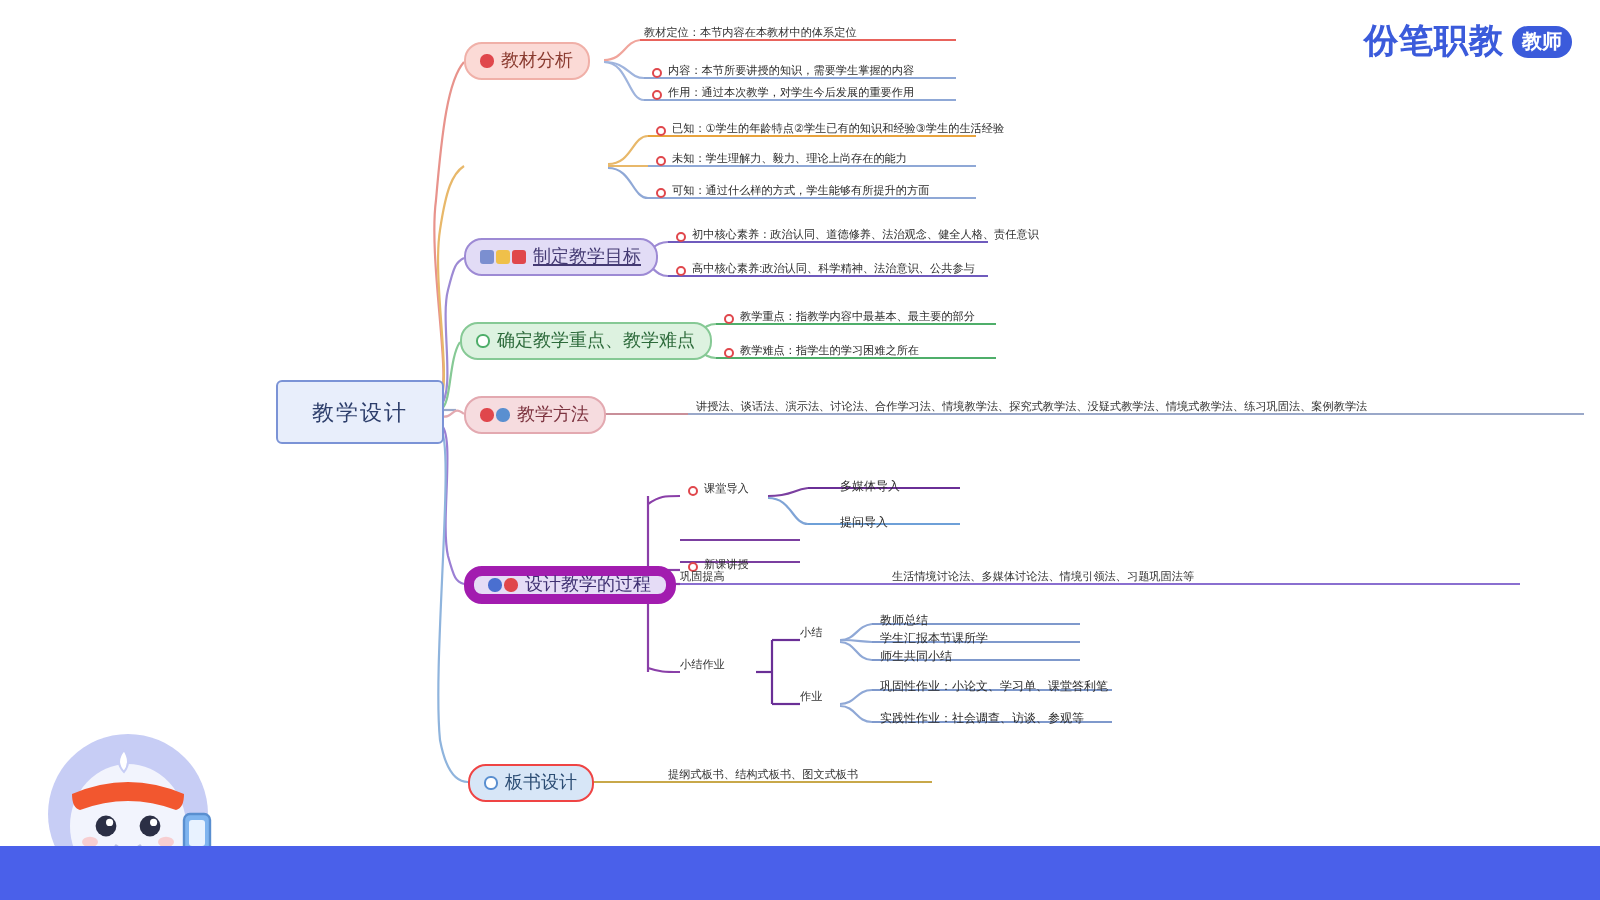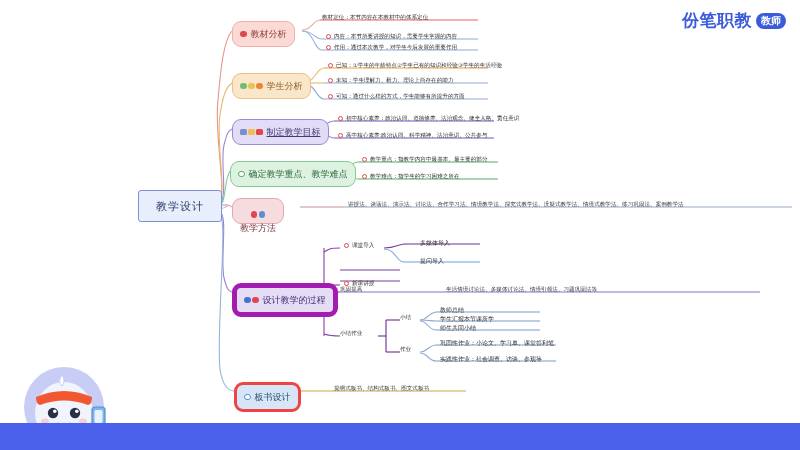--- a/index.html
+++ b/index.html
@@ -39,34 +39,34 @@
   .root-node{
     position:absolute;left:138px;top:190px;width:82px;height:30px;
     border:1.6px solid #7b93d6;background:#e8eefb;border-radius:3px;
     display:flex;align-items:center;justify-content:center;
     color:#2d3e6b;font-size:11px;letter-spacing:1px;
   }
 
   
   .l1{
     position:absolute;height:19px;border-radius:9px;
-    display:flex;align-items:center;gap:4px;padding:12px 7px;
+    display:flex;align-items:center;gap:4px;padding:0 7px;
     font-size:9px;color:#333;white-space:nowrap;box-sizing:border-box;
   }
   .l1 .dots{display:flex;gap:1.5px;align-items:center;}
   .dot{width:6.5px;height:6.5px;border-radius:50%;display:block;}
   .dot.sq{border-radius:1.5px;}
 
   .n-jcfx{left:232px;top:21px;background:#fbdad6;border:1px solid #f0b0a8;color:#8a3b30;}
   .n-xsfx{left:232px;top:73px;background:#fae6c8;border:1px solid #e8c188;color:#8a5d20;}
   .n-jxmb{left:232px;top:119px;background:#e2dcf6;border:1px solid #9d8ad4;color:#443a73;text-decoration:underline;}
   .n-zdnd{left:230px;top:161px;background:#ddf2e0;border:1px solid #86c995;color:#2e6b3c;}
-  .n-jxff{left:232px;top:198px;background:#f6dcdf;border:1px solid #e3a9b0;color:#7d3440;flex-direction:column;}
+  .n-jxff{left:232px;top:198px;background:#f6dcdf;border:1px solid #e3a9b0;color:#7d3440;}
   .n-sjgc{left:232px;top:283px;background:#e5dcf6;border:5px solid #a21caf;color:#3f3072;}
-  .n-bssj{left:234px;top:382px;background:#d7e6f7;border:3px solid #ef4444;color:#2b4c73;}
+  .n-bssj{left:234px;top:382px;background:#d7e6f7;border:1px solid #ef4444;color:#2b4c73;}
 
   
   .leaf{
     position:absolute;font-size:5.6px;color:#2c2c2c;white-space:nowrap;
     display:flex;align-items:center;gap:3px;line-height:1;
   }
   .leaf.plain{color:#333;}
   .leaf .bul{
     width:5px;height:5px;border-radius:50%;
     border:1.2px solid #e0474c;box-sizing:border-box;display:inline-block;flex:none;
@@ -185,28 +185,20 @@
   </div>
   <div class="leaf" style="left:326px;top:34px;">
     <span class="bul"></span>
     <span>内容：本节所要讲授的知识，需要学生掌握的内容</span>
   </div>
   <div class="leaf" style="left:326px;top:45px;">
     <span class="bul"></span>
     <span>作用：通过本次教学，对学生今后发展的重要作用</span>
   </div>
 
-  <div class="l1 n-xsfx">
-    <span class="dots">
-      <span class="dot" style="background:#6fbf73"></span>
-      <span class="dot" style="background:#efc04a"></span>
-      <span class="dot" style="background:#e8863d"></span>
-    </span>
-    <span>学生分析</span>
-  </div>
   <div class="leaf" style="left:328px;top:63px;">
     <span class="bul"></span>
     <span>已知：①学生的年龄特点②学生已有的知识和经验③学生的生活经验</span>
   </div>
   <div class="leaf" style="left:328px;top:78px;">
     <span class="bul"></span>
     <span>未知：学生理解力、毅力、理论上尚存在的能力</span>
   </div>
   <div class="leaf" style="left:328px;top:94px;">
     <span class="bul"></span>

